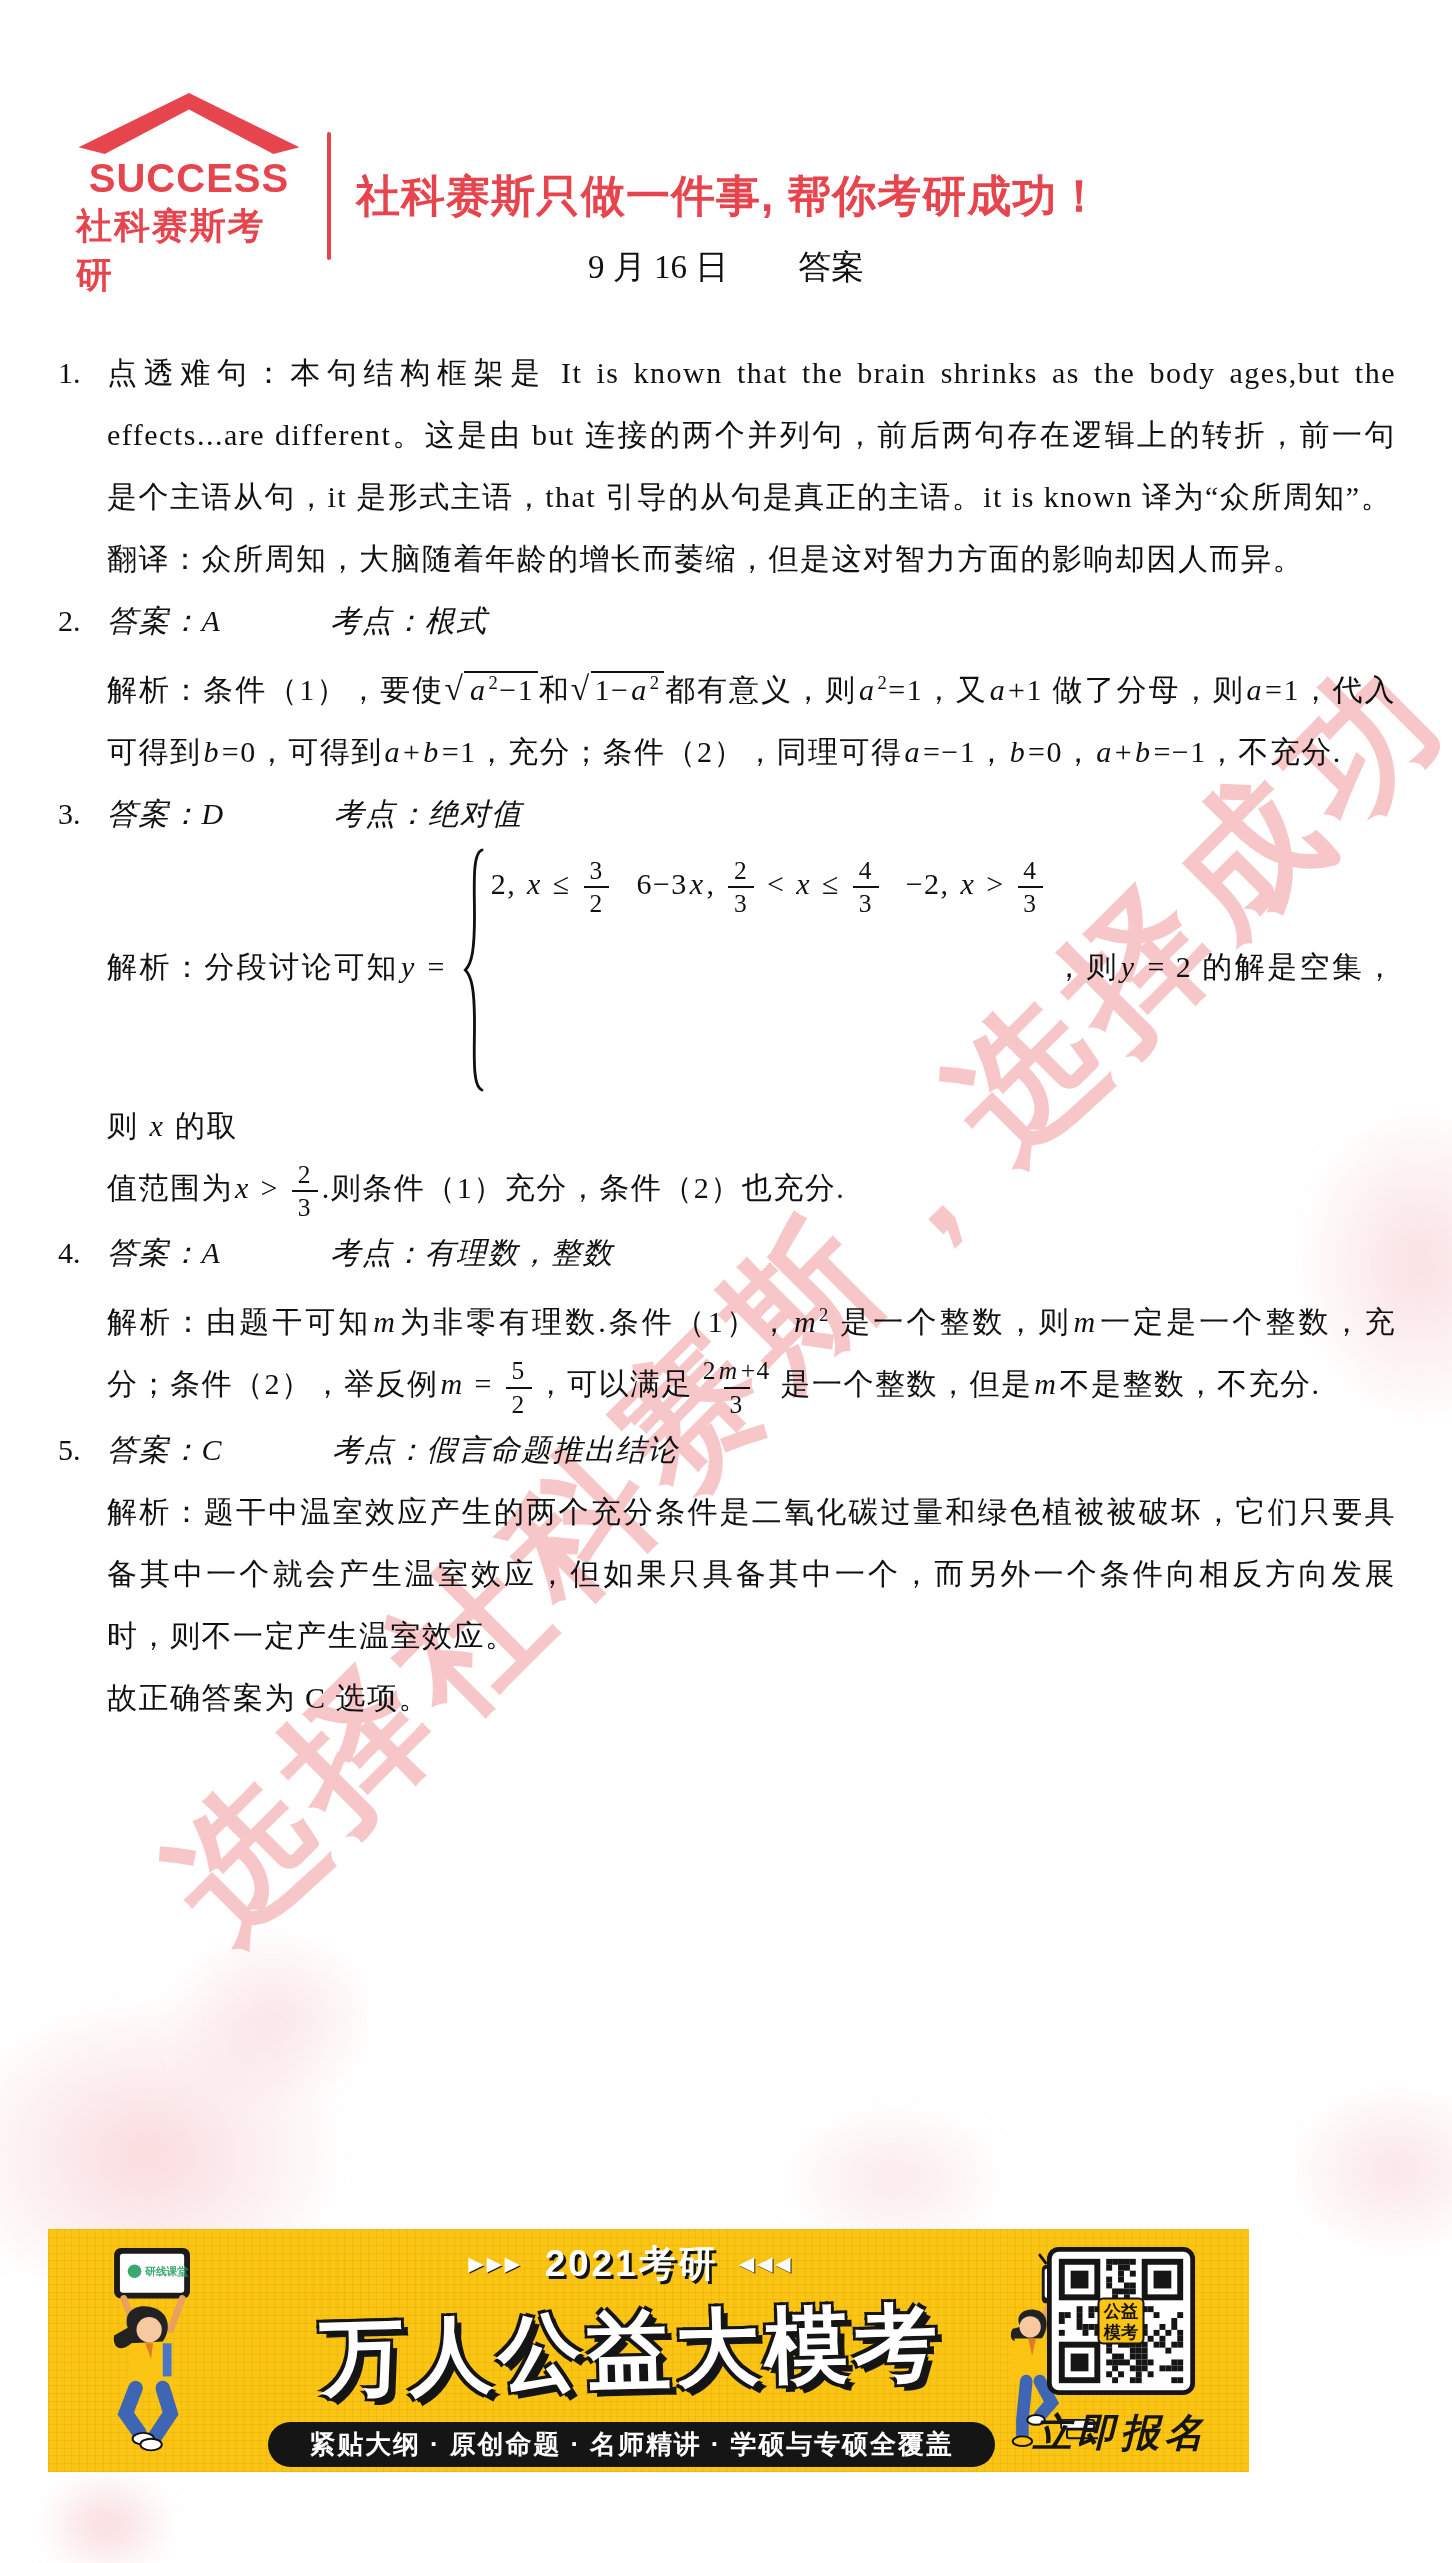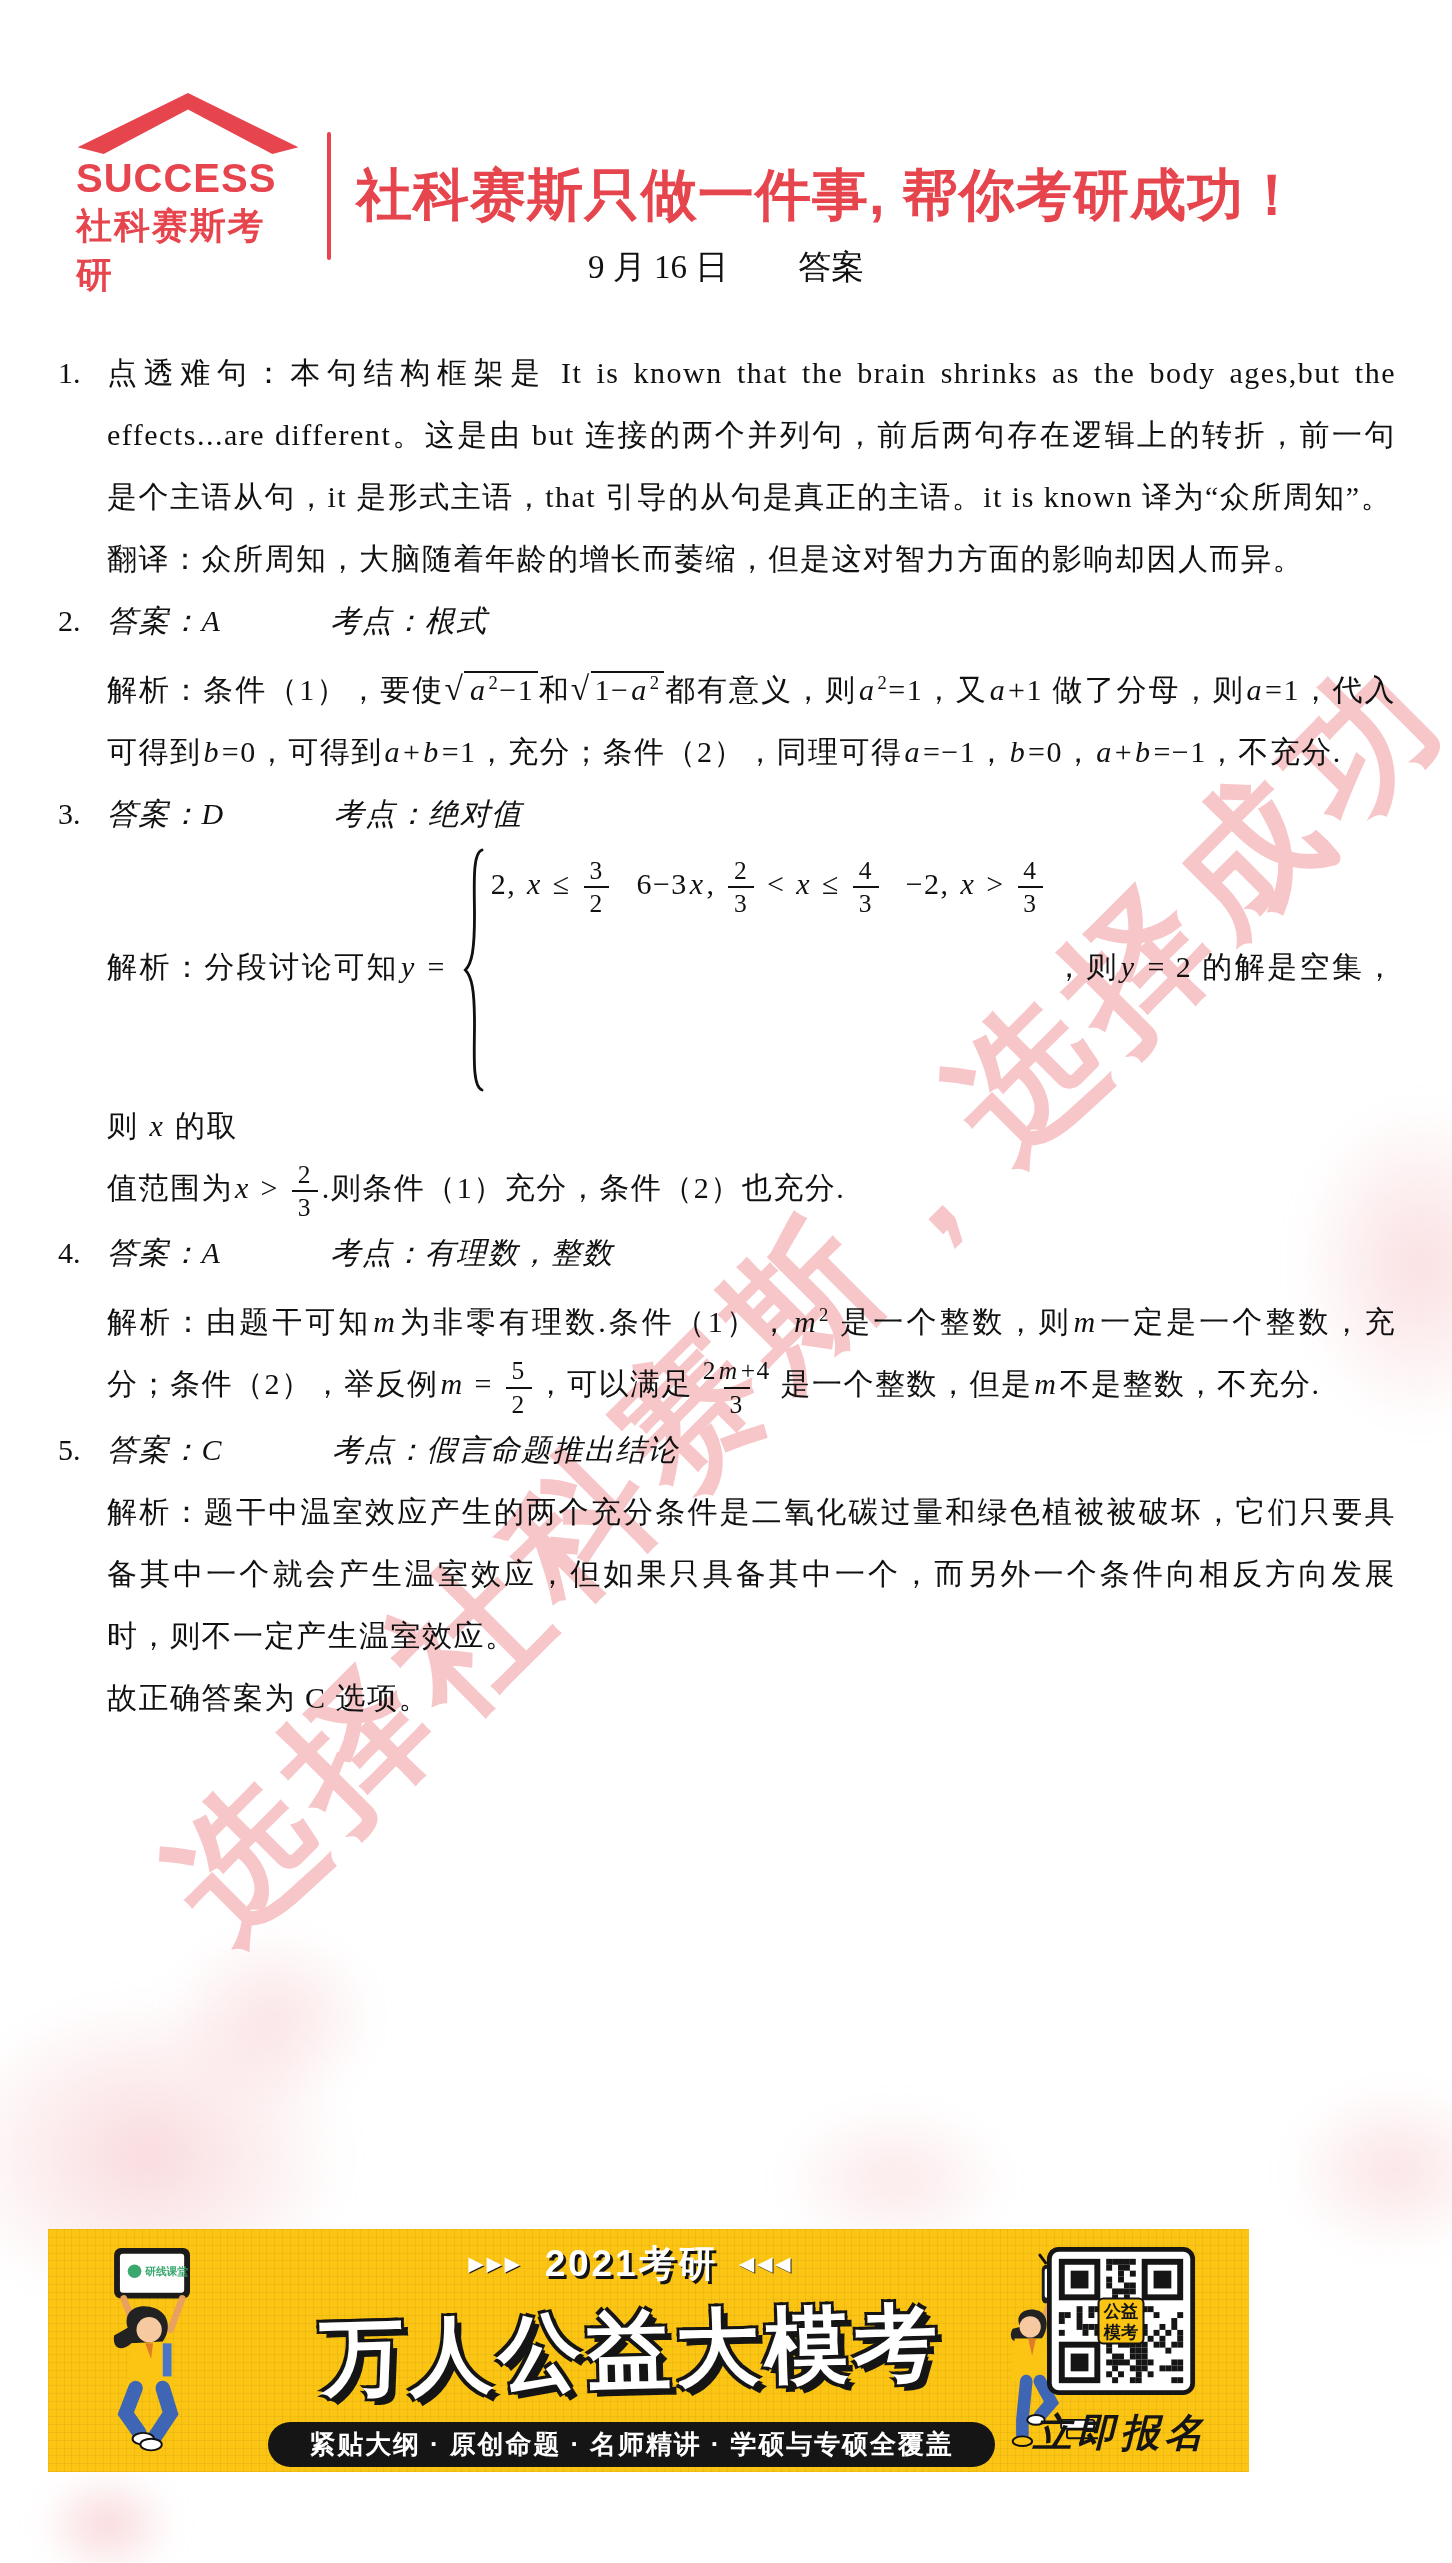--- a/index.html
+++ b/index.html
@@ -1,27 +1,27 @@
 <!DOCTYPE html>
 <html><head>
 <meta charset="utf-8">
 <style>
   html,body{margin:0;padding:0;background:#ffffff;}
   .page{position:relative;width:1452px;height:2563px;background:#fff;overflow:hidden;
         font-family:"Liberation Serif",serif;color:#111;}
 
   
   .hdr{position:absolute;top:93px;left:76px;right:49px;display:flex;align-items:center;gap:25px;z-index:2;}
-  .logo{display:flex;flex-direction:column;align-items:flex-start;width:226px;color:#e6454e;
+  .logo{display:flex;flex-direction:column;align-items:center;width:226px;color:#e6454e;
         font-family:"Liberation Sans",sans-serif;font-weight:700;}
   .logo-name{font-size:40px;letter-spacing:1px;line-height:1.05;margin-top:1.9px;}
   .logo-sub{font-size:36px;letter-spacing:1.9px;margin-top:3px;}
   .hdr-divider{width:3.9px;height:128px;background:#e6454e;border-radius:1.9px;flex:none;}
   .slogan{margin:0;font-family:"Liberation Sans",sans-serif;font-weight:800;color:#e6454e;
-          font-size:56px;letter-spacing:1px;white-space:nowrap;}
+          font-size:44px;letter-spacing:1px;white-space:nowrap;}
 
   
   .doc-title{position:absolute;top:245px;left:0;width:100%;text-align:center;font-size:33px;z-index:2;}
   .doc-title .tgap{display:inline-block;width:70px;}
 
   
   .content{position:absolute;top:342px;left:58px;width:1338px;z-index:1;}
   .item{display:flex;}
   .item .num{flex:none;width:49px;font-size:30px;line-height:62px;}
   .ibody{flex:1;min-width:0;}

